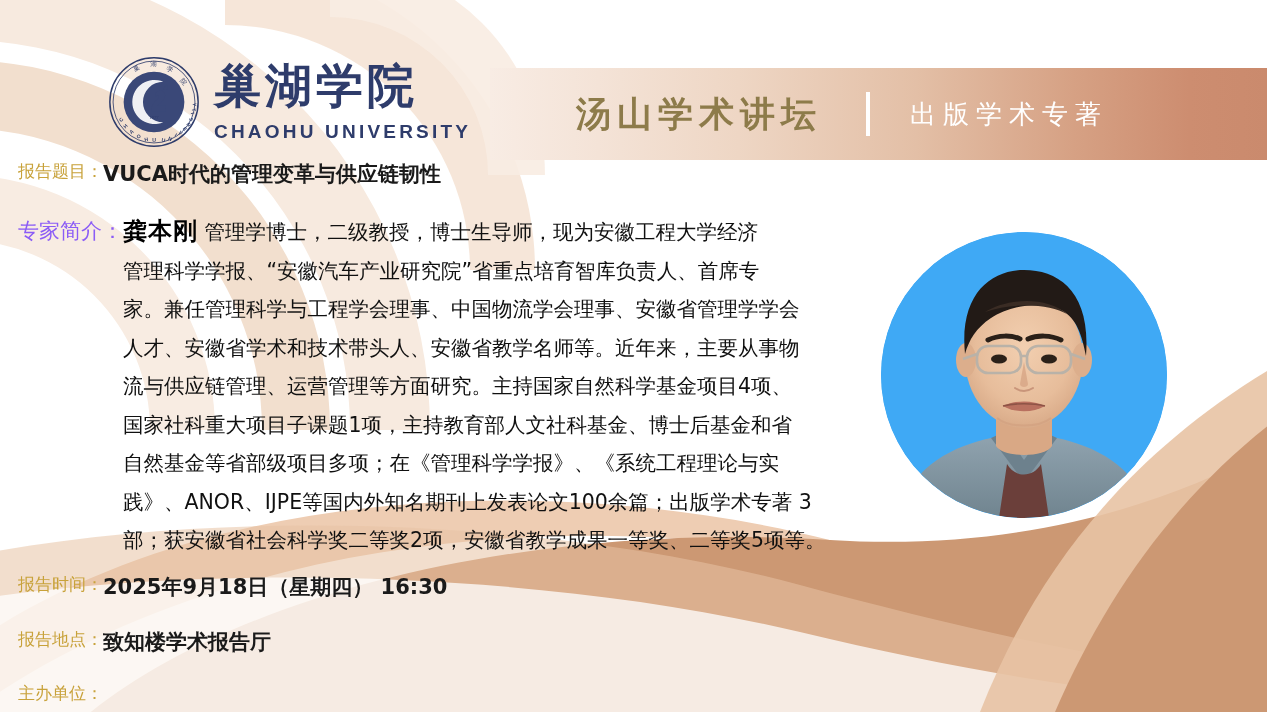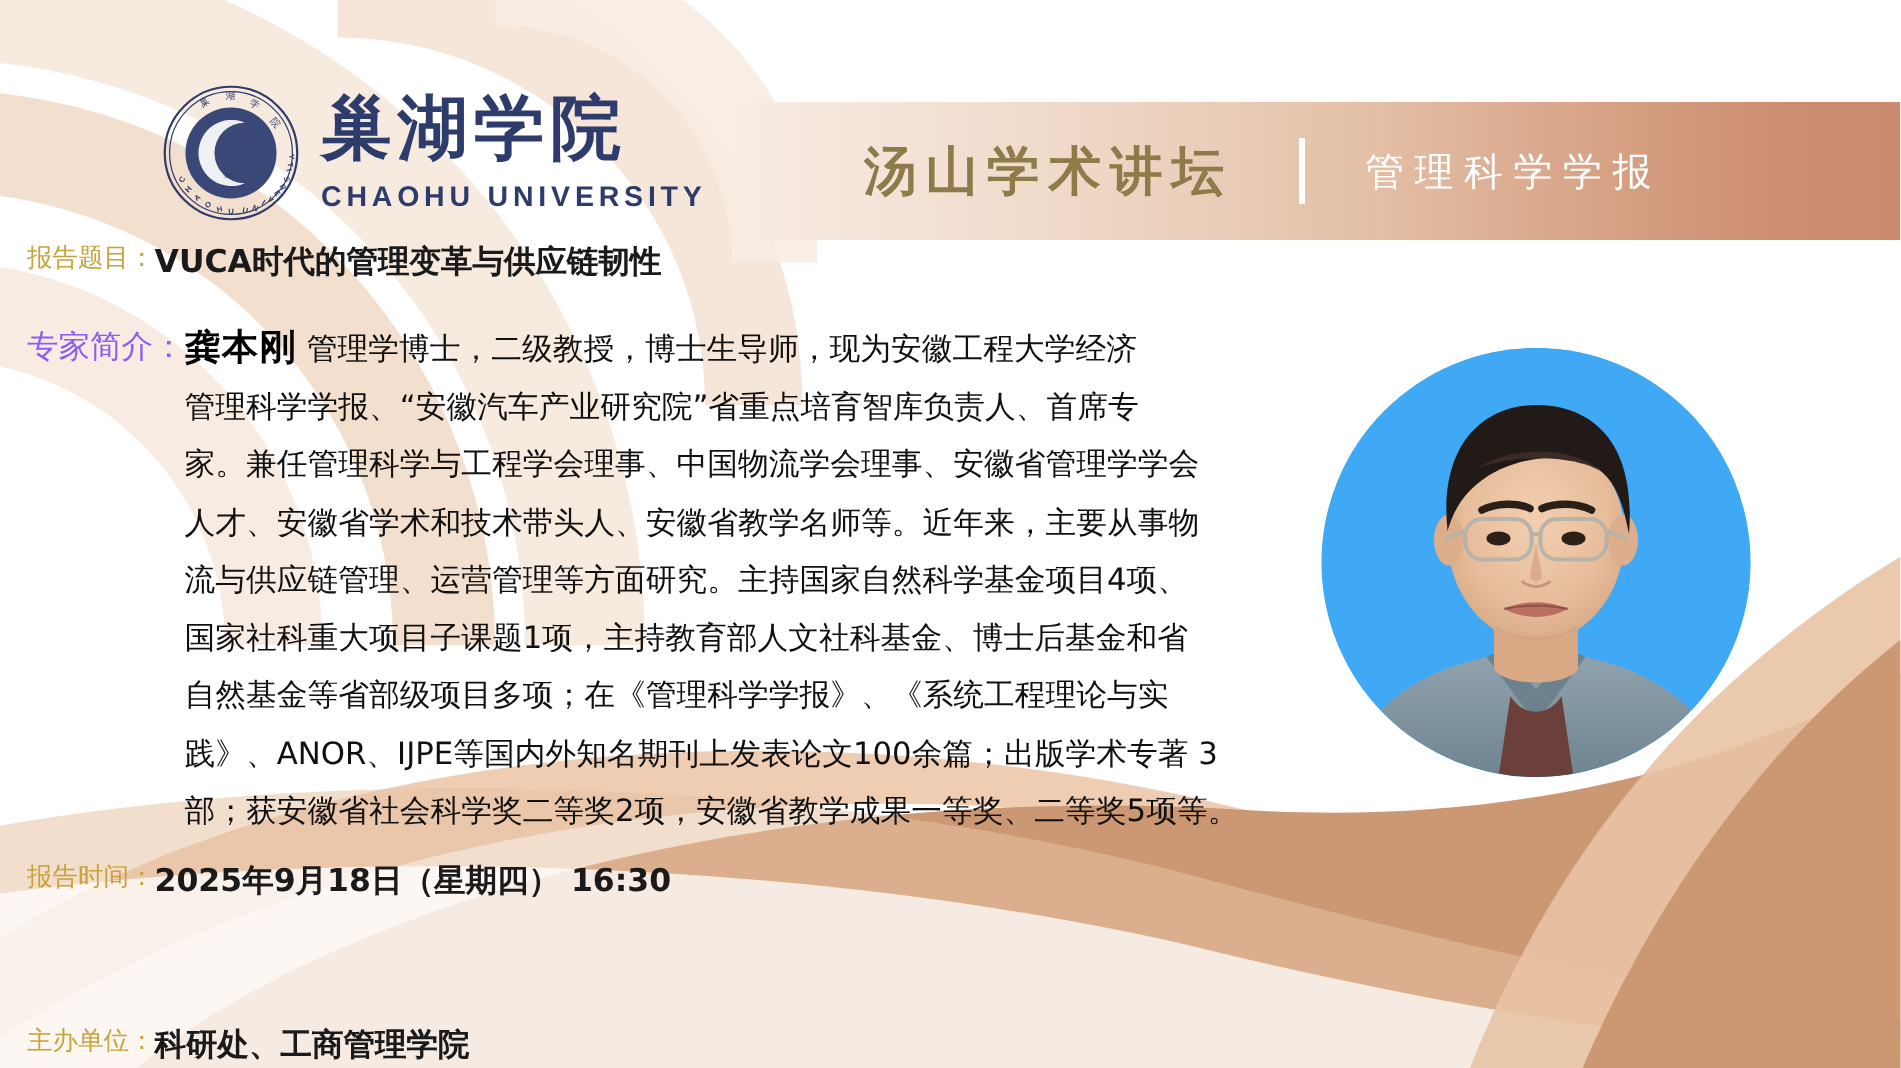--- a/index.html
+++ b/index.html
@@ -200,21 +200,21 @@
       <path d="M -30 600 C 230 560 560 575 800 632 C 990 678 1150 700 1300 706
                L 1300 712 L -30 712 Z" fill="#ffffff" opacity="0.75"></path>
       <path d="M 980 712 C 1040 560 1140 440 1300 352 L 1300 712 Z" fill="#e8c3a4" opacity="0.9"></path>
       <path d="M 1055 712 C 1110 585 1190 478 1300 402 L 1300 712 Z" fill="#cc9873"></path>
     </g>
   </svg>
 
   <div id="header-banner">
     <div id="banner-title">汤山学术讲坛</div>
     <div id="banner-divider"></div>
-    <div id="banner-subtitle">管理科学学报</div>
+    <div id="banner-subtitle">出版学术专著</div>
   </div>
 
   <div id="logo-block">
     <svg id="logo-seal" viewBox="0 0 100 100">
       <circle cx="50" cy="50" r="48" fill="none" stroke="#2e3c6b" stroke-width="1.6"></circle>
       <circle cx="50" cy="50" r="44.5" fill="none" stroke="#2e3c6b" stroke-width="0.9"></circle>
       <circle cx="50" cy="50" r="33" fill="#3a4878"></circle>
       <path d="M 60 28 A 24 24 0 1 0 60 72 A 19 19 0 1 1 60 28 Z" fill="#ffffff" opacity="0.92"></path>
       <path d="M 52 40 C 57 36 62 38 62 43 C 62 48 57 50 54 54 L 62 54 L 62 60 L 47 60
                C 47 52 53 48 55 45 C 56 43 54 42 52 44 Z" fill="#3a4878"></path>
@@ -330,19 +330,22 @@
         <path d="M 116 186 C 128 196 158 196 170 186" stroke="#d09e7e" stroke-width="2" fill="none" opacity="0.6"></path>
       </g>
     </svg>
   </div>
 
   <div class="row" id="row-time">
     <span class="label">报告时间：</span>
     <span class="value-bold">2025年9月18日（星期四） 16:30</span>
   </div>
 
+  <div class="row" id="row-place">
+    <span class="label">报告地点：</span>
+    <span class="value-bold">致知楼学术报告厅</span>
+  </div>
 
   <div class="row" id="row-host">
     <span class="label">主办单位：</span>
-    <span class="value-bold">科研处、工商管理学院</span>
   </div>
 
 </div>
 
 </body></html>

